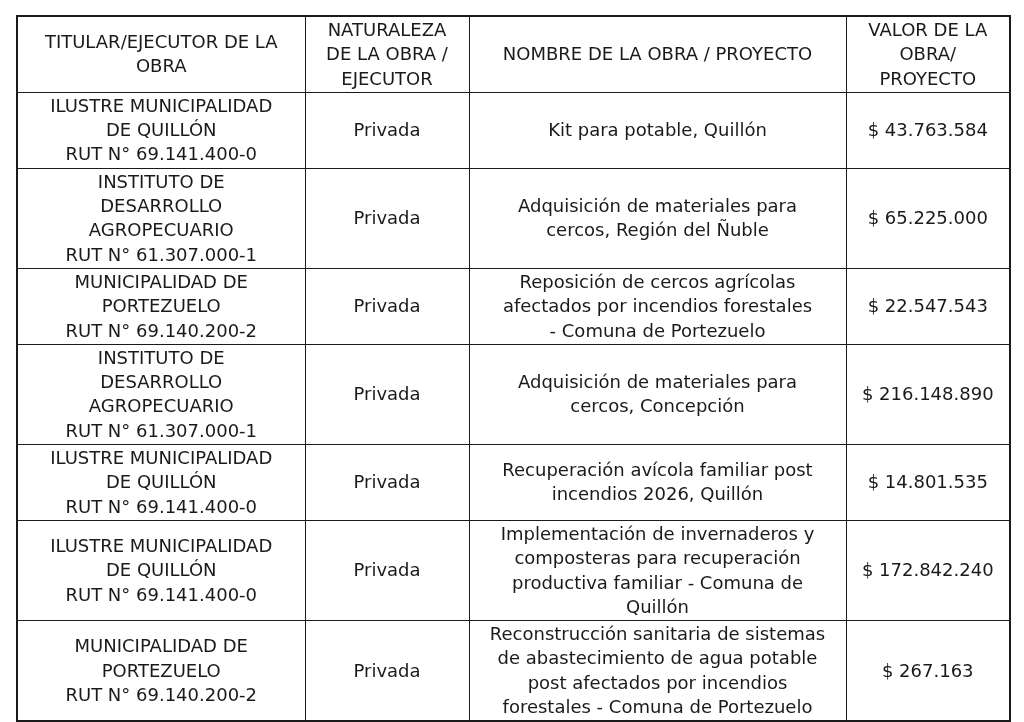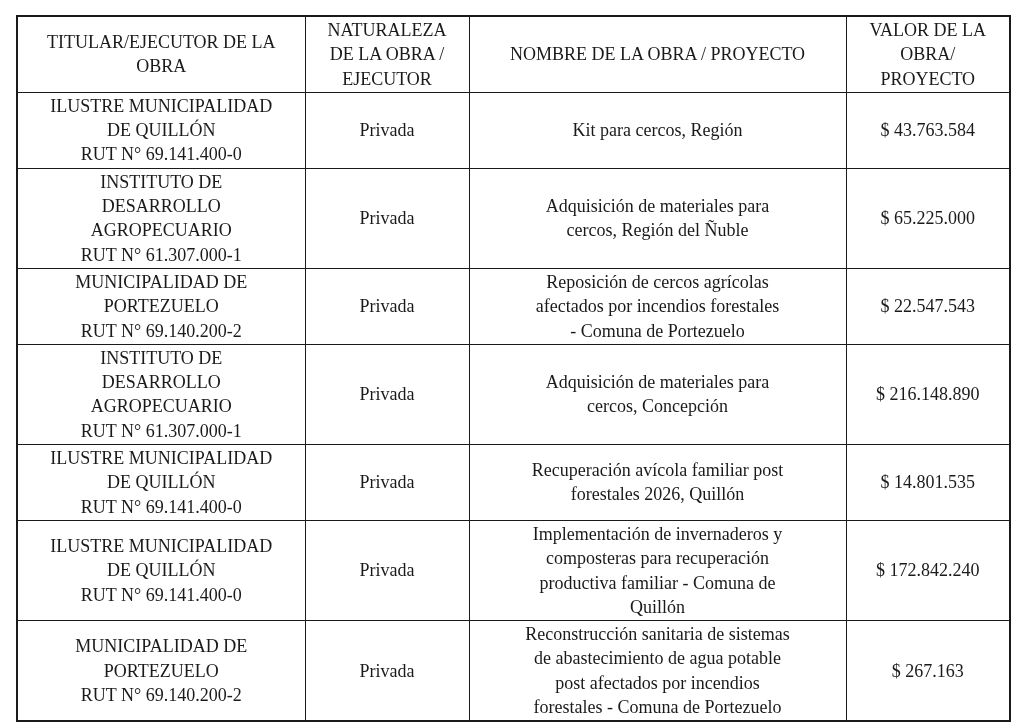--- a/index.html
+++ b/index.html
@@ -9,21 +9,20 @@
     width: 1024px;
     height: 722px;
     font-family: "DejaVu Sans", "Liberation Sans", sans-serif;
     color: #1a1a1a;
   }
   .page {
     position: relative;
     width: 1024px;
     height: 722px;
     overflow: hidden;
-    font-family: Liberation Serif, serif;
   }
   table.obras {
     position: absolute;
     left: 16px;
     top: 15px;
     width: 993px;
     border-collapse: collapse;
     table-layout: fixed;
     background: #ffffff;
     border: 2px solid #1a1a1a;
@@ -69,21 +68,21 @@
         <th>NOMBRE DE LA OBRA / PROYECTO</th>
         <th>VALOR DE LA
 OBRA/
 PROYECTO</th>
       </tr>
       <tr class="r-md">
         <td>ILUSTRE MUNICIPALIDAD
 DE QUILLÓN
 RUT N° 69.141.400-0</td>
         <td>Privada</td>
-        <td>Kit para cercos, Región</td>
+        <td>Kit para potable, Quillón</td>
         <td>$ 43.763.584</td>
       </tr>
       <tr class="r-lg">
         <td>INSTITUTO DE
 DESARROLLO
 AGROPECUARIO
 RUT N° 61.307.000-1</td>
         <td>Privada</td>
         <td>Adquisición de materiales para
 cercos, Región del Ñuble</td>
@@ -108,21 +107,21 @@
         <td>Adquisición de materiales para
 cercos, Concepción</td>
         <td>$ 216.148.890</td>
       </tr>
       <tr class="r-md">
         <td>ILUSTRE MUNICIPALIDAD
 DE QUILLÓN
 RUT N° 69.141.400-0</td>
         <td>Privada</td>
         <td>Recuperación avícola familiar post
-forestales 2026, Quillón</td>
+incendios 2026, Quillón</td>
         <td>$ 14.801.535</td>
       </tr>
       <tr class="r-xl">
         <td>ILUSTRE MUNICIPALIDAD
 DE QUILLÓN
 RUT N° 69.141.400-0</td>
         <td>Privada</td>
         <td>Implementación de invernaderos y
 composteras para recuperación
 productiva familiar - Comuna de

